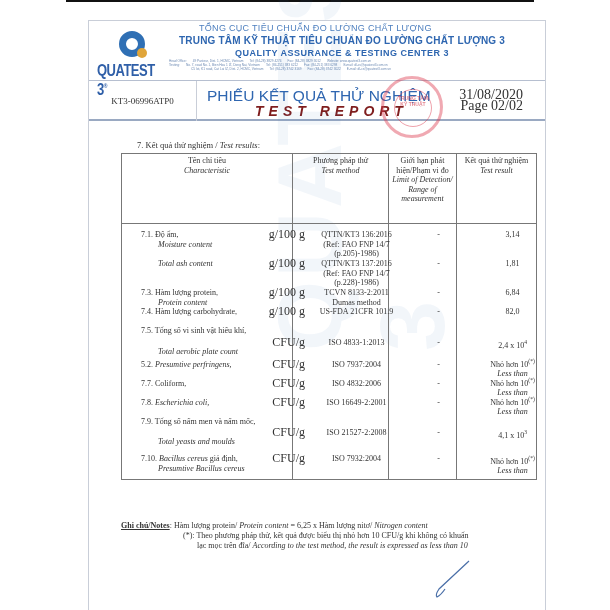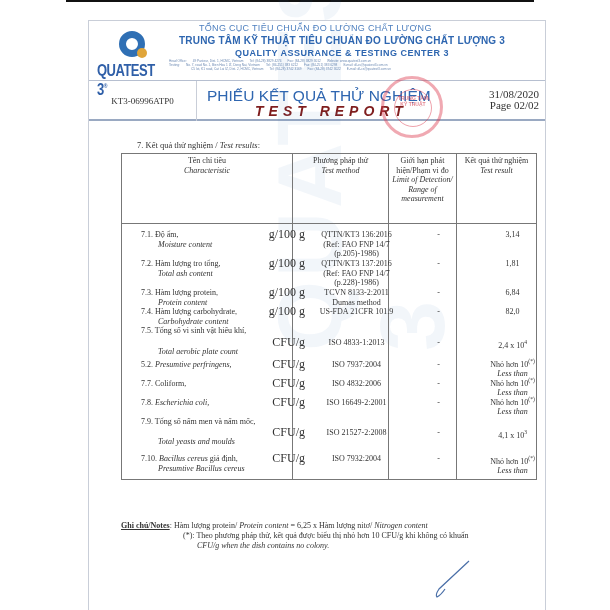--- a/index.html
+++ b/index.html
@@ -24,21 +24,21 @@
   .org3 { position: absolute; left: 146px; top: 27px; font-family: "Liberation Sans", sans-serif; font-weight: bold; font-size: 9px; color: #2e66b0; letter-spacing: 0.5px; }
   .addr { position: absolute; left: 80px; top: 38px; width: 370px; font-family: "Liberation Sans", sans-serif; font-size: 3.2px; color: #6d8ab3; line-height: 4.2px; }
   .addr .row { display: flex; gap: 6px; white-space: nowrap; overflow: hidden; }
 
   
   .title-row { position: absolute; left: 0; top: 60px; width: 100%; height: 40px; border-bottom: 2px double #9aa9c2; }
   .report-no { position: absolute; left: 0; top: 0; width: 108px; height: 40px; border-right: 1px solid #c9ced8;
                font-size: 9px; color: #333; text-align: center; line-height: 40px; }
   .title-vn { position: absolute; left: 118px; top: 6px; font-family: "Liberation Sans", sans-serif; font-weight: normal; font-size: 15.5px; color: #2f66b0; }
   .title-en { position: absolute; left: 166px; top: 22px; font-family: "Liberation Sans", sans-serif; font-weight: bold; font-style: italic; font-size: 14px; color: #7f1d1d; letter-spacing: 5px; }
-  .title-date { position: absolute; right: 6px; top: 8px; font-size: 11px; color: #333; text-align: right; line-height: 11px; }
+  .title-date { position: absolute; right: 22px; top: 8px; font-size: 14px; color: #333; text-align: right; line-height: 11px; }
 
   .stamp { position: absolute; left: 292px; top: 55px; width: 62px; height: 62px; border-radius: 50%;
            border: 3px solid rgba(220,60,80,0.55); opacity: 0.8; }
   .stamp::after { content: ""; position: absolute; left: 10px; top: 10px; width: 36px; height: 36px; border-radius: 50%;
                   border: 1px solid rgba(220,60,80,0.6); }
   .stamp-text { position: absolute; left: 14px; top: 16px; width: 30px; font-family: "Liberation Sans", sans-serif; font-size: 5px; font-weight: bold;
                 color: rgba(210,50,70,0.75); text-align: center; line-height: 6px; }
 
   .section { position: absolute; left: 48px; top: 119px; font-size: 8.5px; color: #333; }
   .section i { font-style: italic; }
@@ -143,32 +143,30 @@
 
     <div class="tbl-body">
 
       <div class="col col1">
         <div class="cell" style="top:6px">
             <div class="c-vn">7.1. Độ ẩm,</div>
             <div class="c-en">Moisture content</div>
             <span class="c-unit" style="top:0">g/100 g</span>
           </div>
         <div class="cell" style="top:35px">
-            <div class="c-vn">7.2. Hàm lượng tro tổng,</div>
             <div class="c-en">Total ash content</div>
             <span class="c-unit" style="top:0">g/100 g</span>
           </div>
         <div class="cell" style="top:64px">
             <div class="c-vn">7.3. Hàm lượng protein,</div>
             <div class="c-en">Protein content</div>
             <span class="c-unit" style="top:0">g/100 g</span>
           </div>
         <div class="cell" style="top:83px">
             <div class="c-vn">7.4. Hàm lượng carbohydrate,</div>
-            <div class="c-en">Carbohydrate content</div>
             <span class="c-unit" style="top:0">g/100 g</span>
           </div>
         <div class="cell" style="top:102px">
             <div class="c-vn">7.5. Tổng số vi sinh vật hiếu khí,</div>
             <div style="height:11px"></div>
             <div class="c-en">Total aerobic plate count</div>
             <span class="c-unit" style="top:12px">CFU/g</span>
           </div>
         <div class="cell" style="top:136px">
             <div class="c-vn"><span>5.2. </span><span class="i">Presumtive perfringens,</span></div>
@@ -279,19 +277,19 @@
             <div><span>Nhỏ hơn 10</span><span class="sup">(*)</span></div>
             <div class="i">Less than</div>
           </div>
         </div>
     </div>
   </div>
 
   <div class="notes">
     <div><span class="lbl">Ghi chú/Notes</span><span>: Hàm lượng protein/ </span><i>Protein content</i><span> = 6,25 x Hàm lượng nitơ/ </span><i>Nitrogen content</i></div>
     <div class="ind">(*): Theo phương pháp thử, kết quả được biểu thị nhỏ hơn 10 CFU/g khi không có khuẩn</div>
-    <div class="ind2"><i>CFU/g when the dish contains no colony.</i></div>
+    <div class="ind2"><span>lạc mọc trên đĩa/ </span><i>According to the test method, the result is expressed as less than 10</i></div>
   </div>
 
   <svg class="sign" viewBox="0 0 42 40">
     <path d="M40 2 L10 30 Q6 36 8 38 Q12 36 16 30" stroke="#4a6fa8" stroke-width="1.2" fill="none"></path>
   </svg>
 </div>
 
 </body></html>

